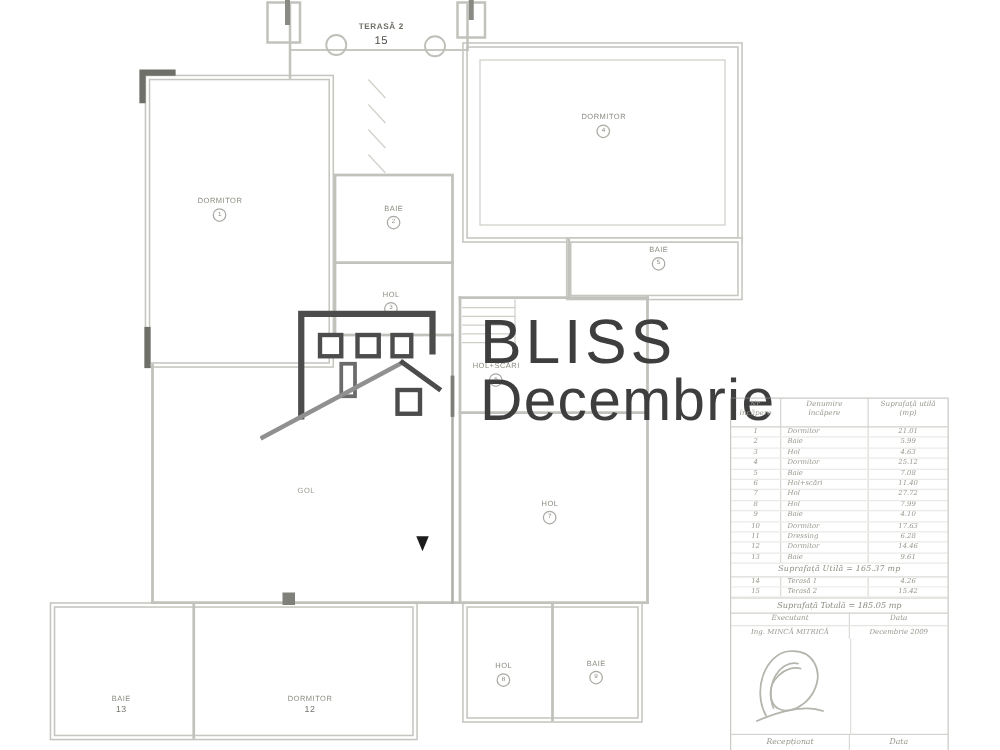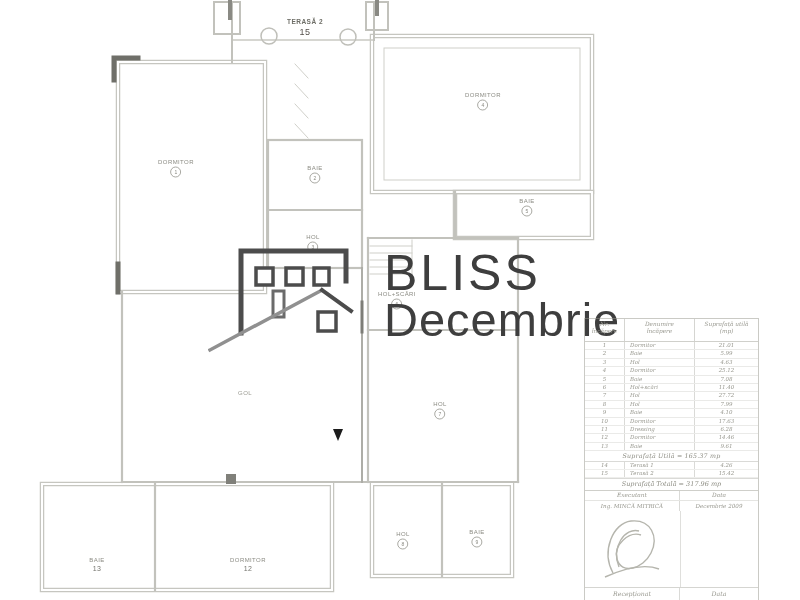--- a/index.html
+++ b/index.html
@@ -296,21 +296,21 @@
           <div class="tc nr">14</div>
           <div class="tc rname">Terasă 1</div>
           <div class="tc area">4.26</div>
         </div>
         <div class="trow2">
           <div class="tc nr">15</div>
           <div class="tc rname">Terasă 2</div>
           <div class="tc area">15.42</div>
         </div>
       </div>
-    <div class="t-total">Suprafață Totală = 317.96 mp</div>
+    <div class="t-total">Suprafață Totală = 185.05 mp</div>
     <div class="t-exec">
       <div class="colL">Executant</div>
       <div class="colR">Data</div>
     </div>
     <div class="t-exec2">
       <div class="colL">Ing. MINCĂ MITRICĂ</div>
       <div class="colR">Decembrie 2009</div>
     </div>
     <div class="t-sign">
       <div class="vline"></div>

